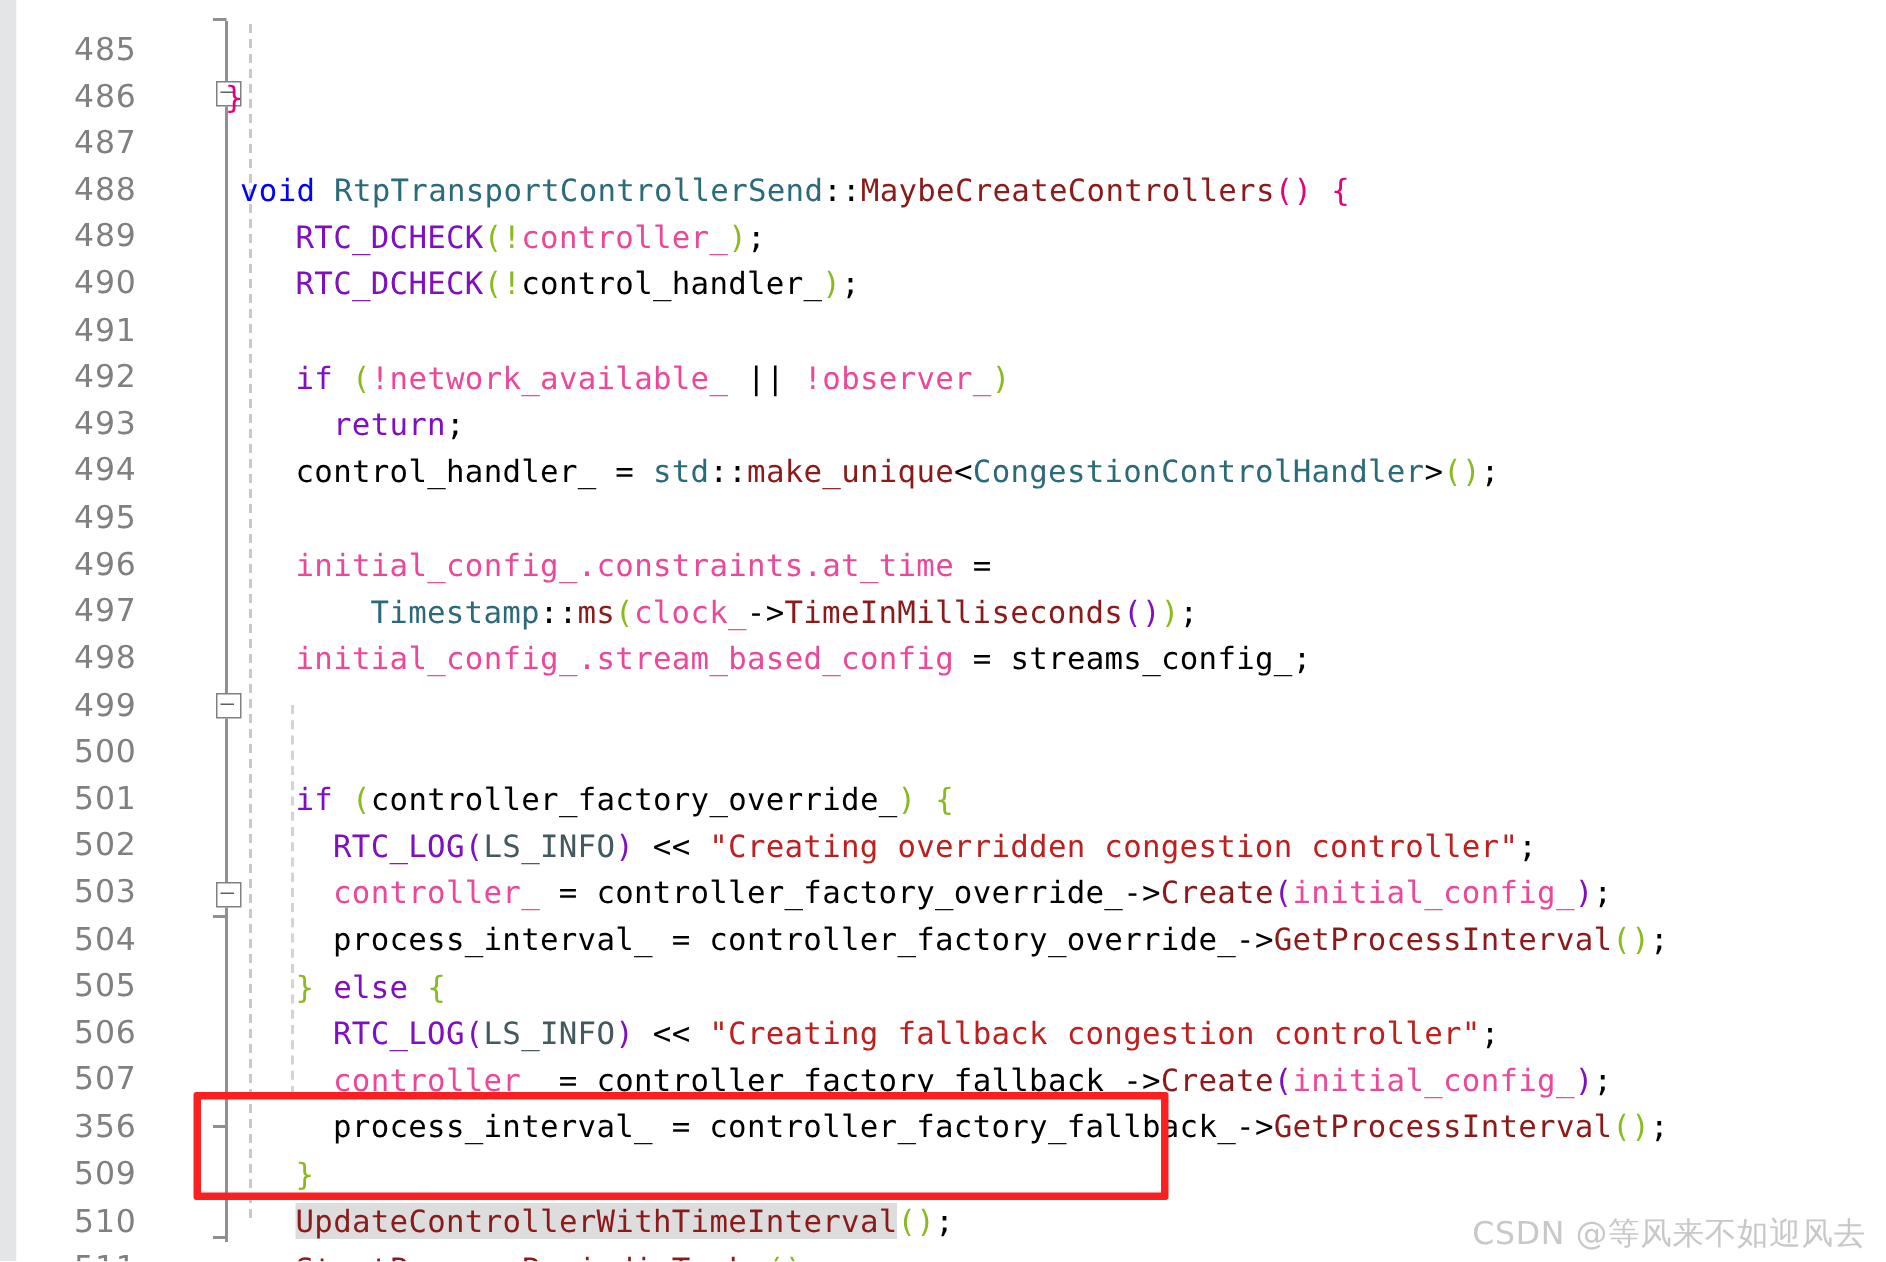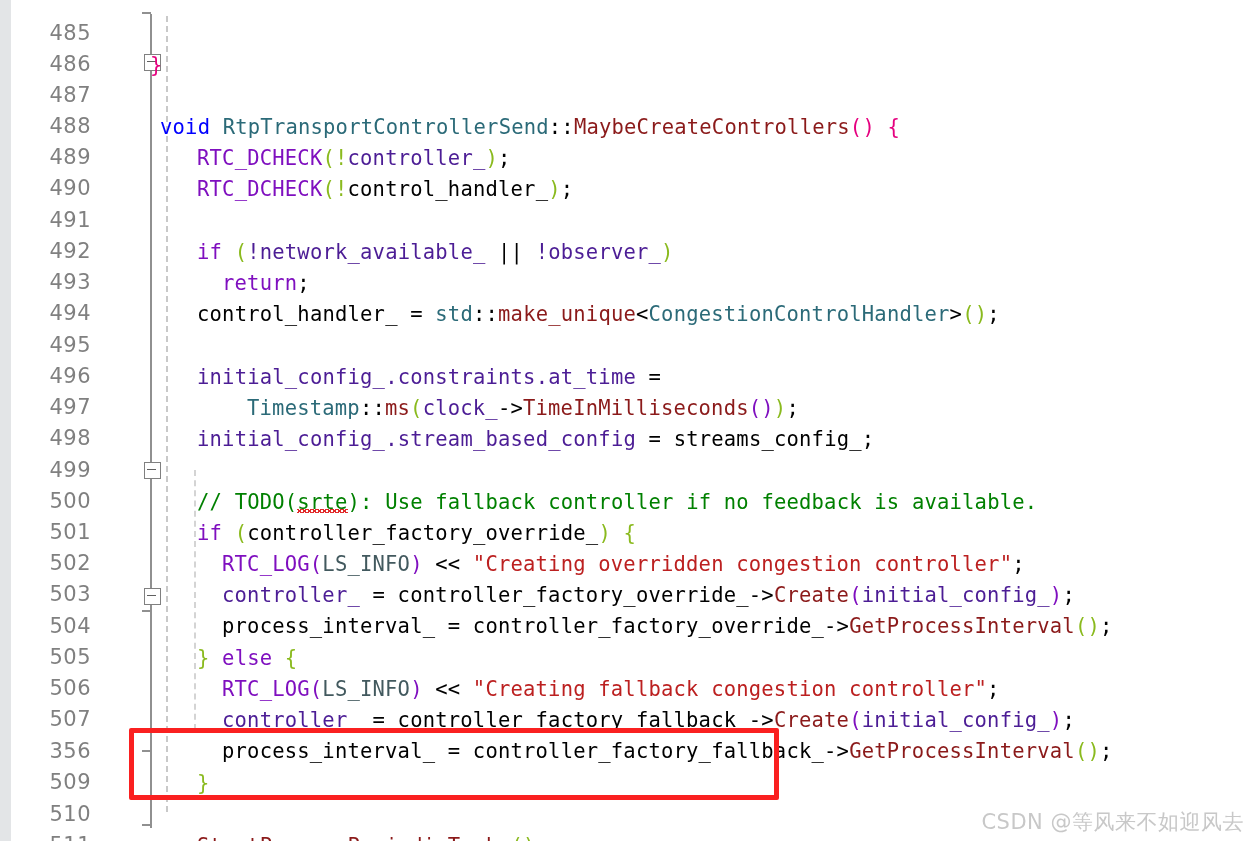--- a/index.html
+++ b/index.html
@@ -110,21 +110,21 @@
     background: #909090;
   }
   
   .kw      { color: #7f0fbf; }          
   .kw-blue { color: #0000ff; }          
   .type    { color: #2b6a78; }          
   .type-i  { color: #2b6a78; } 
   .fn      { color: #8b1a1a; }          
   .macro   { color: #7f0fbf; }          
   .enum    { color: #42595e; }          
-  .member  { color: #4c1d95; }          
+  .member  { color: #ec4899; }          
   .plain   { color: #000000; }
   .str     { color: #bc2020; }          
   .cmt     { color: #008000; }          
   .paren   { color: #8aba1e; }          
   .brace-m { color: #e5007f; }
   .hl      { background: #dddddd; }     
   
   .sq {
     position: relative;
     text-decoration: none;
@@ -270,21 +270,20 @@
         <span class="code" style="left:186px;"><span class="member">initial_config_.stream_based_config</span><span class="plain"> = </span><span class="plain">streams_config_</span><span class="plain">;</span></span>
       </div>
 
       <div class="row" style="top:392px;position:absolute;width:100%;">
         <span class="lineno">498</span>
         <span class="code"></span>
       </div>
 
       <div class="row" style="top:424px;position:absolute;width:100%;">
         <span class="lineno">499</span>
-        <span class="code cmt" style="left:186px;"><span>// TODO(</span><span class="sq">srte</span><span>): Use fallback controller if no feedback is available.</span></span>
       </div>
 
       <div class="row" style="top:455px;position:absolute;width:100%;">
         <span class="lineno">500</span>
         <span class="code" style="left:186px;"><span class="kw">if</span><span class="plain"> </span><span class="paren">(</span><span class="plain">controller_factory_override_</span><span class="paren">)</span><span class="plain"> </span><span class="paren">{</span></span>
       </div>
 
       <div class="row" style="top:486px;position:absolute;width:100%;">
         <span class="lineno">501</span>
         <span class="code" style="left:211px;"><span class="macro">RTC_LOG</span><span class="macro">(</span><span class="enum">LS_INFO</span><span class="macro">)</span><span class="plain"> &lt;&lt; </span><span class="str">"Creating overridden congestion controller"</span><span class="plain">;</span></span>
@@ -320,20 +319,21 @@
         <span class="code" style="left:211px;"><span class="plain">process_interval_</span><span class="plain"> = </span><span class="plain">controller_factory_fallback_</span><span class="plain">-&gt;</span><span class="fn">GetProcessInterval</span><span class="paren">()</span><span class="plain">;</span></span>
       </div>
 
       <div class="row" style="top:705px;position:absolute;width:100%;">
         <span class="lineno">356</span>
         <span class="code" style="left:186px;"><span class="paren">}</span></span>
       </div>
 
       <div class="row" style="top:736px;position:absolute;width:100%;">
         <span class="lineno">509</span>
+        <span class="code" style="left:186px;"><span class="fn hl">UpdateControllerWithTimeInterval</span><span class="paren">()</span><span class="plain">;</span></span>
       </div>
 
       <div class="row" style="top:768px;position:absolute;width:100%;">
         <span class="lineno">510</span>
         <span class="code" style="left:186px;"><span class="fn sq2">StartProcessPeriodicTasks</span><span class="paren">()</span><span class="plain">;</span></span>
       </div>
 
       <div class="row" style="top:799px;position:absolute;width:100%;">
         <span class="lineno">511</span>
         

